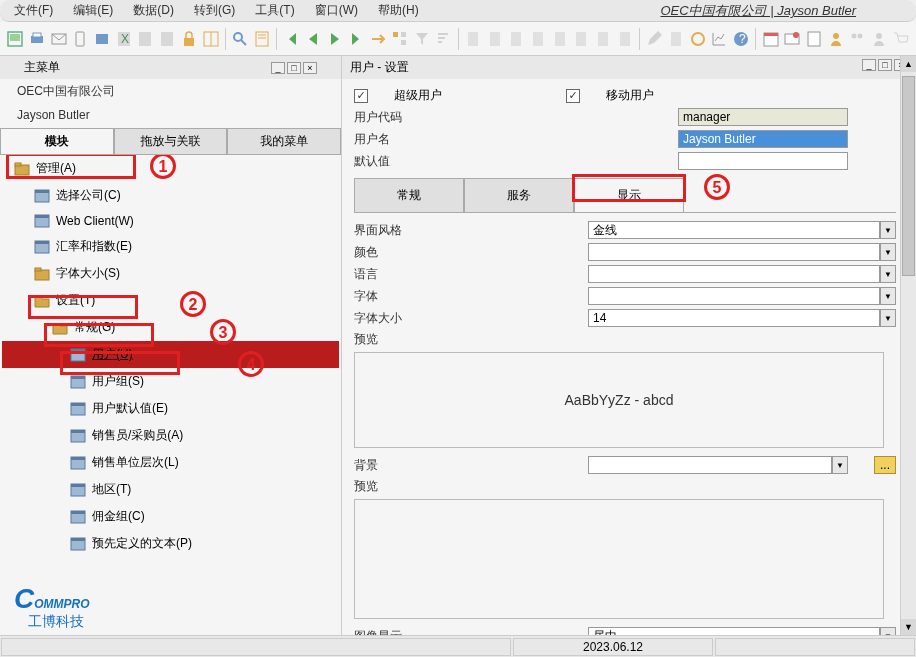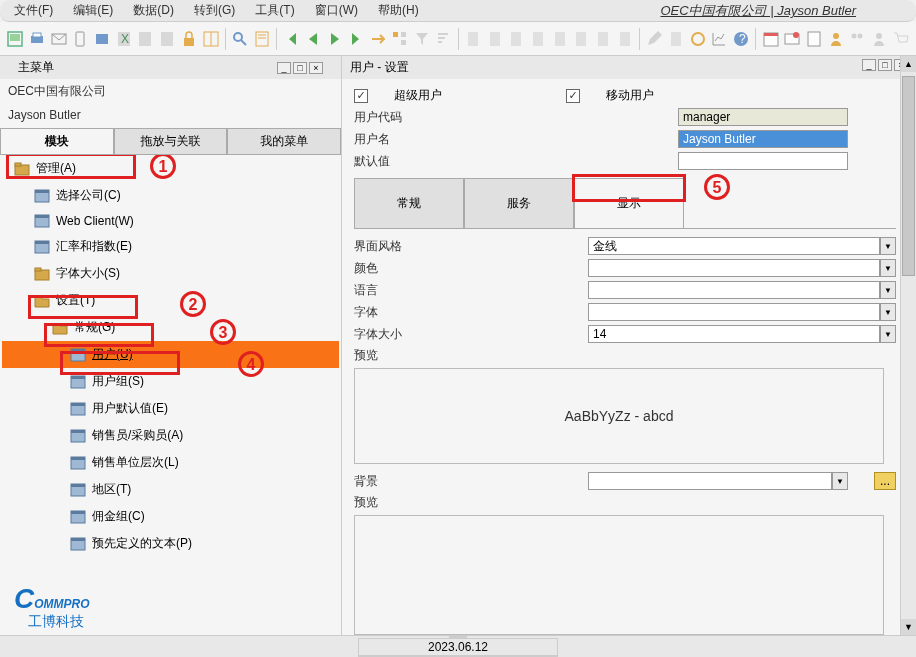--- a/index.html
+++ b/index.html
@@ -14,67 +14,67 @@
 .toolbar { height: 34px; background: #f5f5f5; display: flex; align-items: center; padding: 0 6px; border-bottom: 1px solid #ccc; gap: 3px; }
 .tb-btn { width: 20px; height: 20px; display: flex; align-items: center; justify-content: center; cursor: pointer; opacity: 0.85; }
 .tb-btn svg { width: 16px; height: 16px; }
 .tb-sep { width: 1px; height: 22px; background: #ccc; margin: 0 2px; }
 
 
 .main { display: flex; height: calc(100% - 56px - 22px); }
 
 
 .left-panel { width: 342px; background: #f5f5f5; border-right: 1px solid #ccc; display: flex; flex-direction: column; }
-.panel-title { padding: 3px 18px; background: #e8e8e8; font-size: 11px; display: flex; justify-content: space-between; align-items: center; }
+.panel-title { padding: 3px 24px; background: #e8e8e8; font-size: 11px; display: flex; justify-content: space-between; align-items: center; }
 .win-btns { display: flex; gap: 2px; }
 .win-btn { width: 14px; height: 12px; border: 1px solid #999; background: #f0f0f0; font-size: 9px; text-align: center; line-height: 10px; cursor: pointer; }
-.company { padding: 4px 8px; font-size: 12px; color: #333; }
+.company { padding: 4px 17px; font-size: 12px; color: #333; }
 .tabs-row { display: flex; border-bottom: 1px solid #aaa; margin-top: 2px; }
 .tab { flex: 1; text-align: center; padding: 4px 0; background: #e0e0e0; border: 1px solid #aaa; border-bottom: none; cursor: pointer; }
 .tab.active { background: #f5f5f5; font-weight: bold; }
 .tree { flex: 1; overflow-y: auto; padding: 0 2px; background: #f5f5f5; }
 .tree-item { display: flex; align-items: center; padding: 5px 4px; gap: 6px; cursor: pointer; }
 .tree-item.l0 { padding-left: 12px; }
 .tree-item.l1 { padding-left: 32px; }
 .tree-item.l2 { padding-left: 50px; }
 .tree-item.l3 { padding-left: 68px; }
-.tree-item.selected { background: #f97316; text-decoration: underline; }
+.tree-item.selected { background: #b91c1c; text-decoration: underline; }
 .tree-icon { display: inline-flex; width: 16px; height: 14px; align-items: center; justify-content: center; }
 .folder-closed { fill: #d4a84b; stroke: #a8802d; }
 .folder-open { fill: #d4a84b; stroke: #a8802d; }
 .window-icon { fill: #9fb8d4; stroke: #5a7a9e; }
 .red-box { position: absolute; border: 3px solid #e02020; pointer-events: none; }
 .red-circle { position: absolute; width: 26px; height: 26px; border: 3px solid #e02020; border-radius: 50%; color: #e02020; font-size: 16px; font-weight: bold; text-align: center; line-height: 22px; pointer-events: none; }
 
 
 .right-panel { flex: 1; background: #f5f5f5; display: flex; flex-direction: column; position: relative; }
 .right-title { padding: 3px 8px; background: #e8e8e8; font-size: 11px; display: flex; justify-content: space-between; }
 .form-area { padding: 8px 20px 8px 12px; overflow-y: auto; flex: 1; position: relative; }
 .form-row { display: flex; align-items: center; margin-bottom: 4px; gap: 22px; }
 .form-label { width: 130px; color: #333; }
 .form-input { flex: 1; max-width: 310px; height: 18px; border: 1px solid #999; background: #fff; padding: 0 4px; }
 .form-input.readonly { background: #e8e8d8; }
 .form-input.blue { background: #4a90d9; color: #fff; }
 .checkbox { width: 14px; height: 14px; border: 1px solid #666; background: #fff; display: inline-flex; align-items: center; justify-content: center; margin-right: 4px; }
 .checkbox.checked::after { content: '✓'; color: #333; font-size: 11px; }
 .subtabs { display: flex; border-bottom: 1px solid #aaa; margin: 8px 0; }
-.subtab { width: 110px; text-align: center; padding: 16px 0; background: #e0e0e0; border: 1px solid #aaa; border-bottom: none; cursor: pointer; }
+.subtab { width: 110px; text-align: center; padding: 8px 0; background: #e0e0e0; border: 1px solid #aaa; border-bottom: none; cursor: pointer; }
 .subtab.active { background: #f5f5f5; }
 .combo { display: flex; align-items: center; max-width: 310px; flex: 1; }
 .combo-input { flex: 1; height: 18px; border: 1px solid #999; background: #fff; padding: 0 4px; }
 .combo-btn { width: 16px; height: 18px; border: 1px solid #999; background: #e8e8e8; display: flex; align-items: center; justify-content: center; cursor: pointer; font-size: 8px; }
 .preview-box { border: 1px solid #bbb; height: 96px; margin: 4px 0 8px 0; max-width: 530px; display: flex; align-items: center; justify-content: center; color: #333; font-size: 14px; }
 .preview-box.tall { height: 120px; align-items: flex-start; justify-content: flex-start; }
 .browse-btn { width: 22px; height: 18px; background: #f0d060; border: 1px solid #b09020; margin-left: 4px; cursor: pointer; text-align: center; line-height: 16px; }
 .scrollbar-v { position: absolute; right: 0; top: 0; bottom: 0; width: 16px; background: #e8e8e8; border-left: 1px solid #ccc; }
 .scroll-thumb { position: absolute; left: 1px; right: 1px; top: 20px; height: 200px; background: #c8c8c8; border: 1px solid #aaa; }
 .scroll-arrow { position: absolute; left: 0; right: 0; height: 16px; background: #d8d8d8; text-align: center; font-size: 9px; line-height: 16px; cursor: pointer; }
 
 
-.statusbar { position: absolute; bottom: 0; left: 0; right: 0; height: 22px; background: #e8e8e8; border-top: 1px solid #ccc; display: flex; align-items: center; flex-direction: column; }
+.statusbar { position: absolute; bottom: 0; left: 0; right: 0; height: 22px; background: #e8e8e8; border-top: 1px solid #ccc; display: flex; align-items: center; }
 .status-cell { border: 1px solid #ccc; height: 18px; padding: 0 8px; line-height: 16px; margin: 0 1px; }
 .status-cell.wide { flex: 1; }
 
 
 .logo { position: absolute; left: 14px; bottom: 26px; font-style: italic; font-weight: bold; font-size: 20px; color: #1570c4; pointer-events: none; }
 .logo .c { font-size: 28px; }
 .logo .sub { font-size: 14px; color: #1570c4; display: block; margin-top: -2px; padding-left: 14px; font-weight: normal; font-style: normal; }
 </style>
 </head>
 <body>

